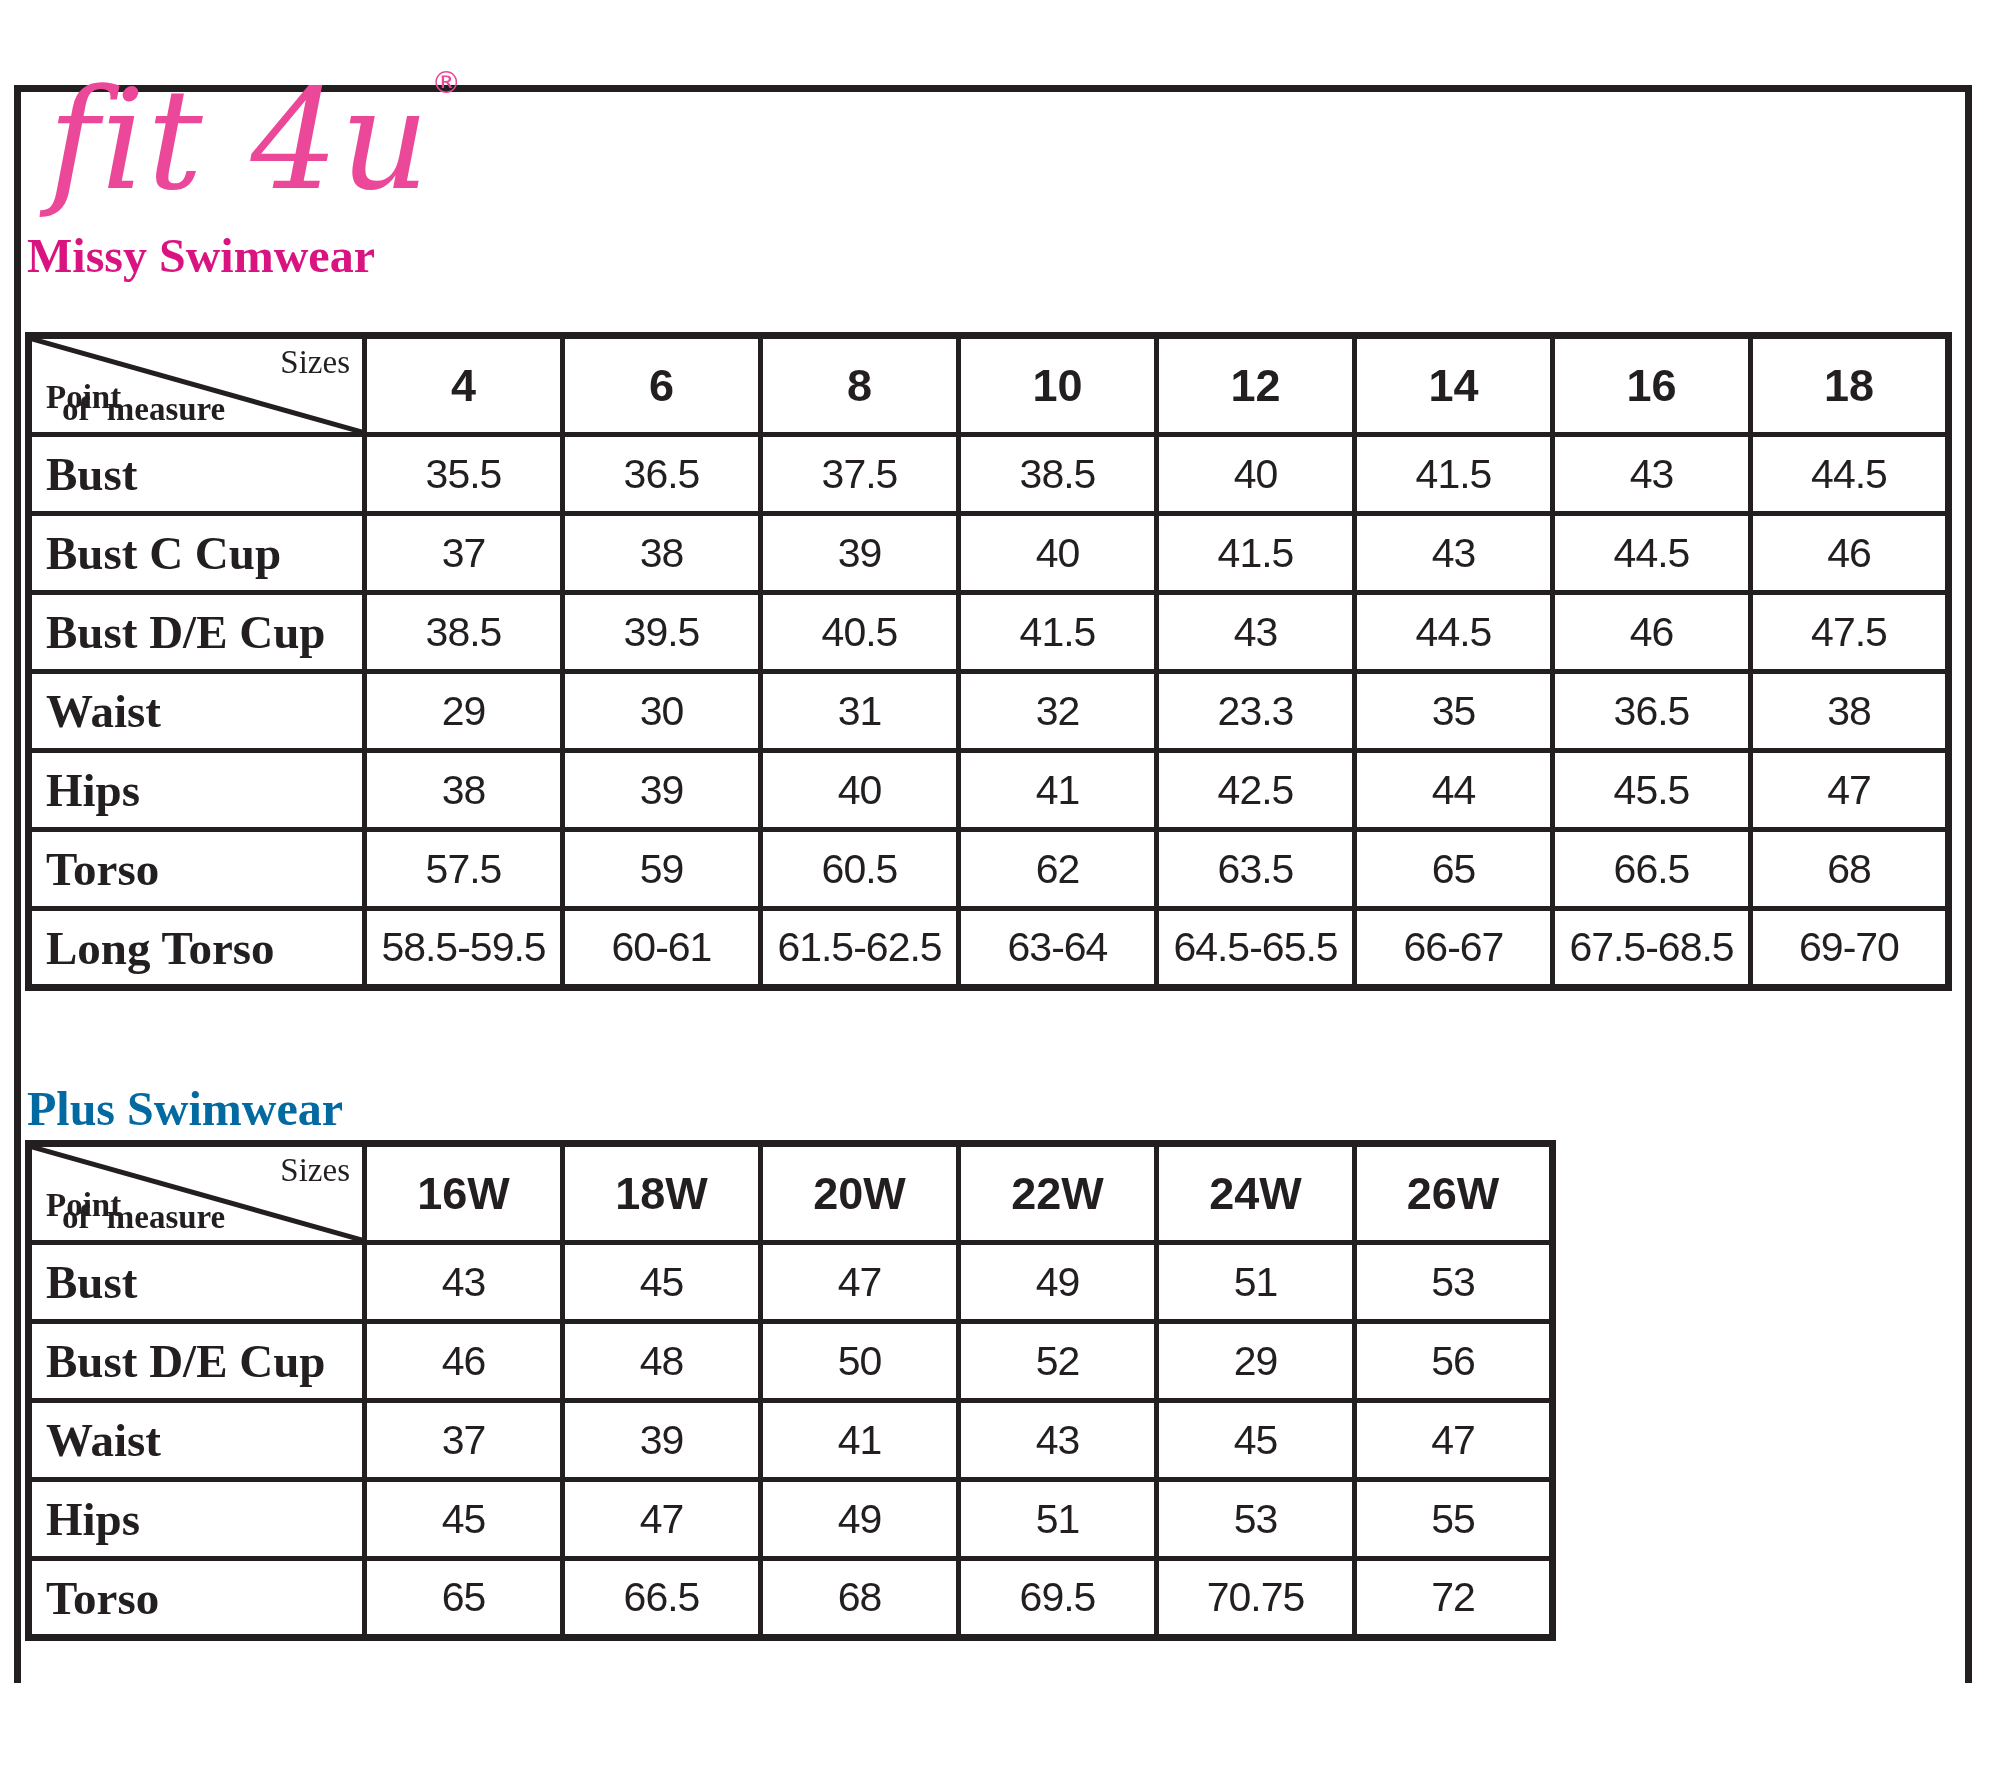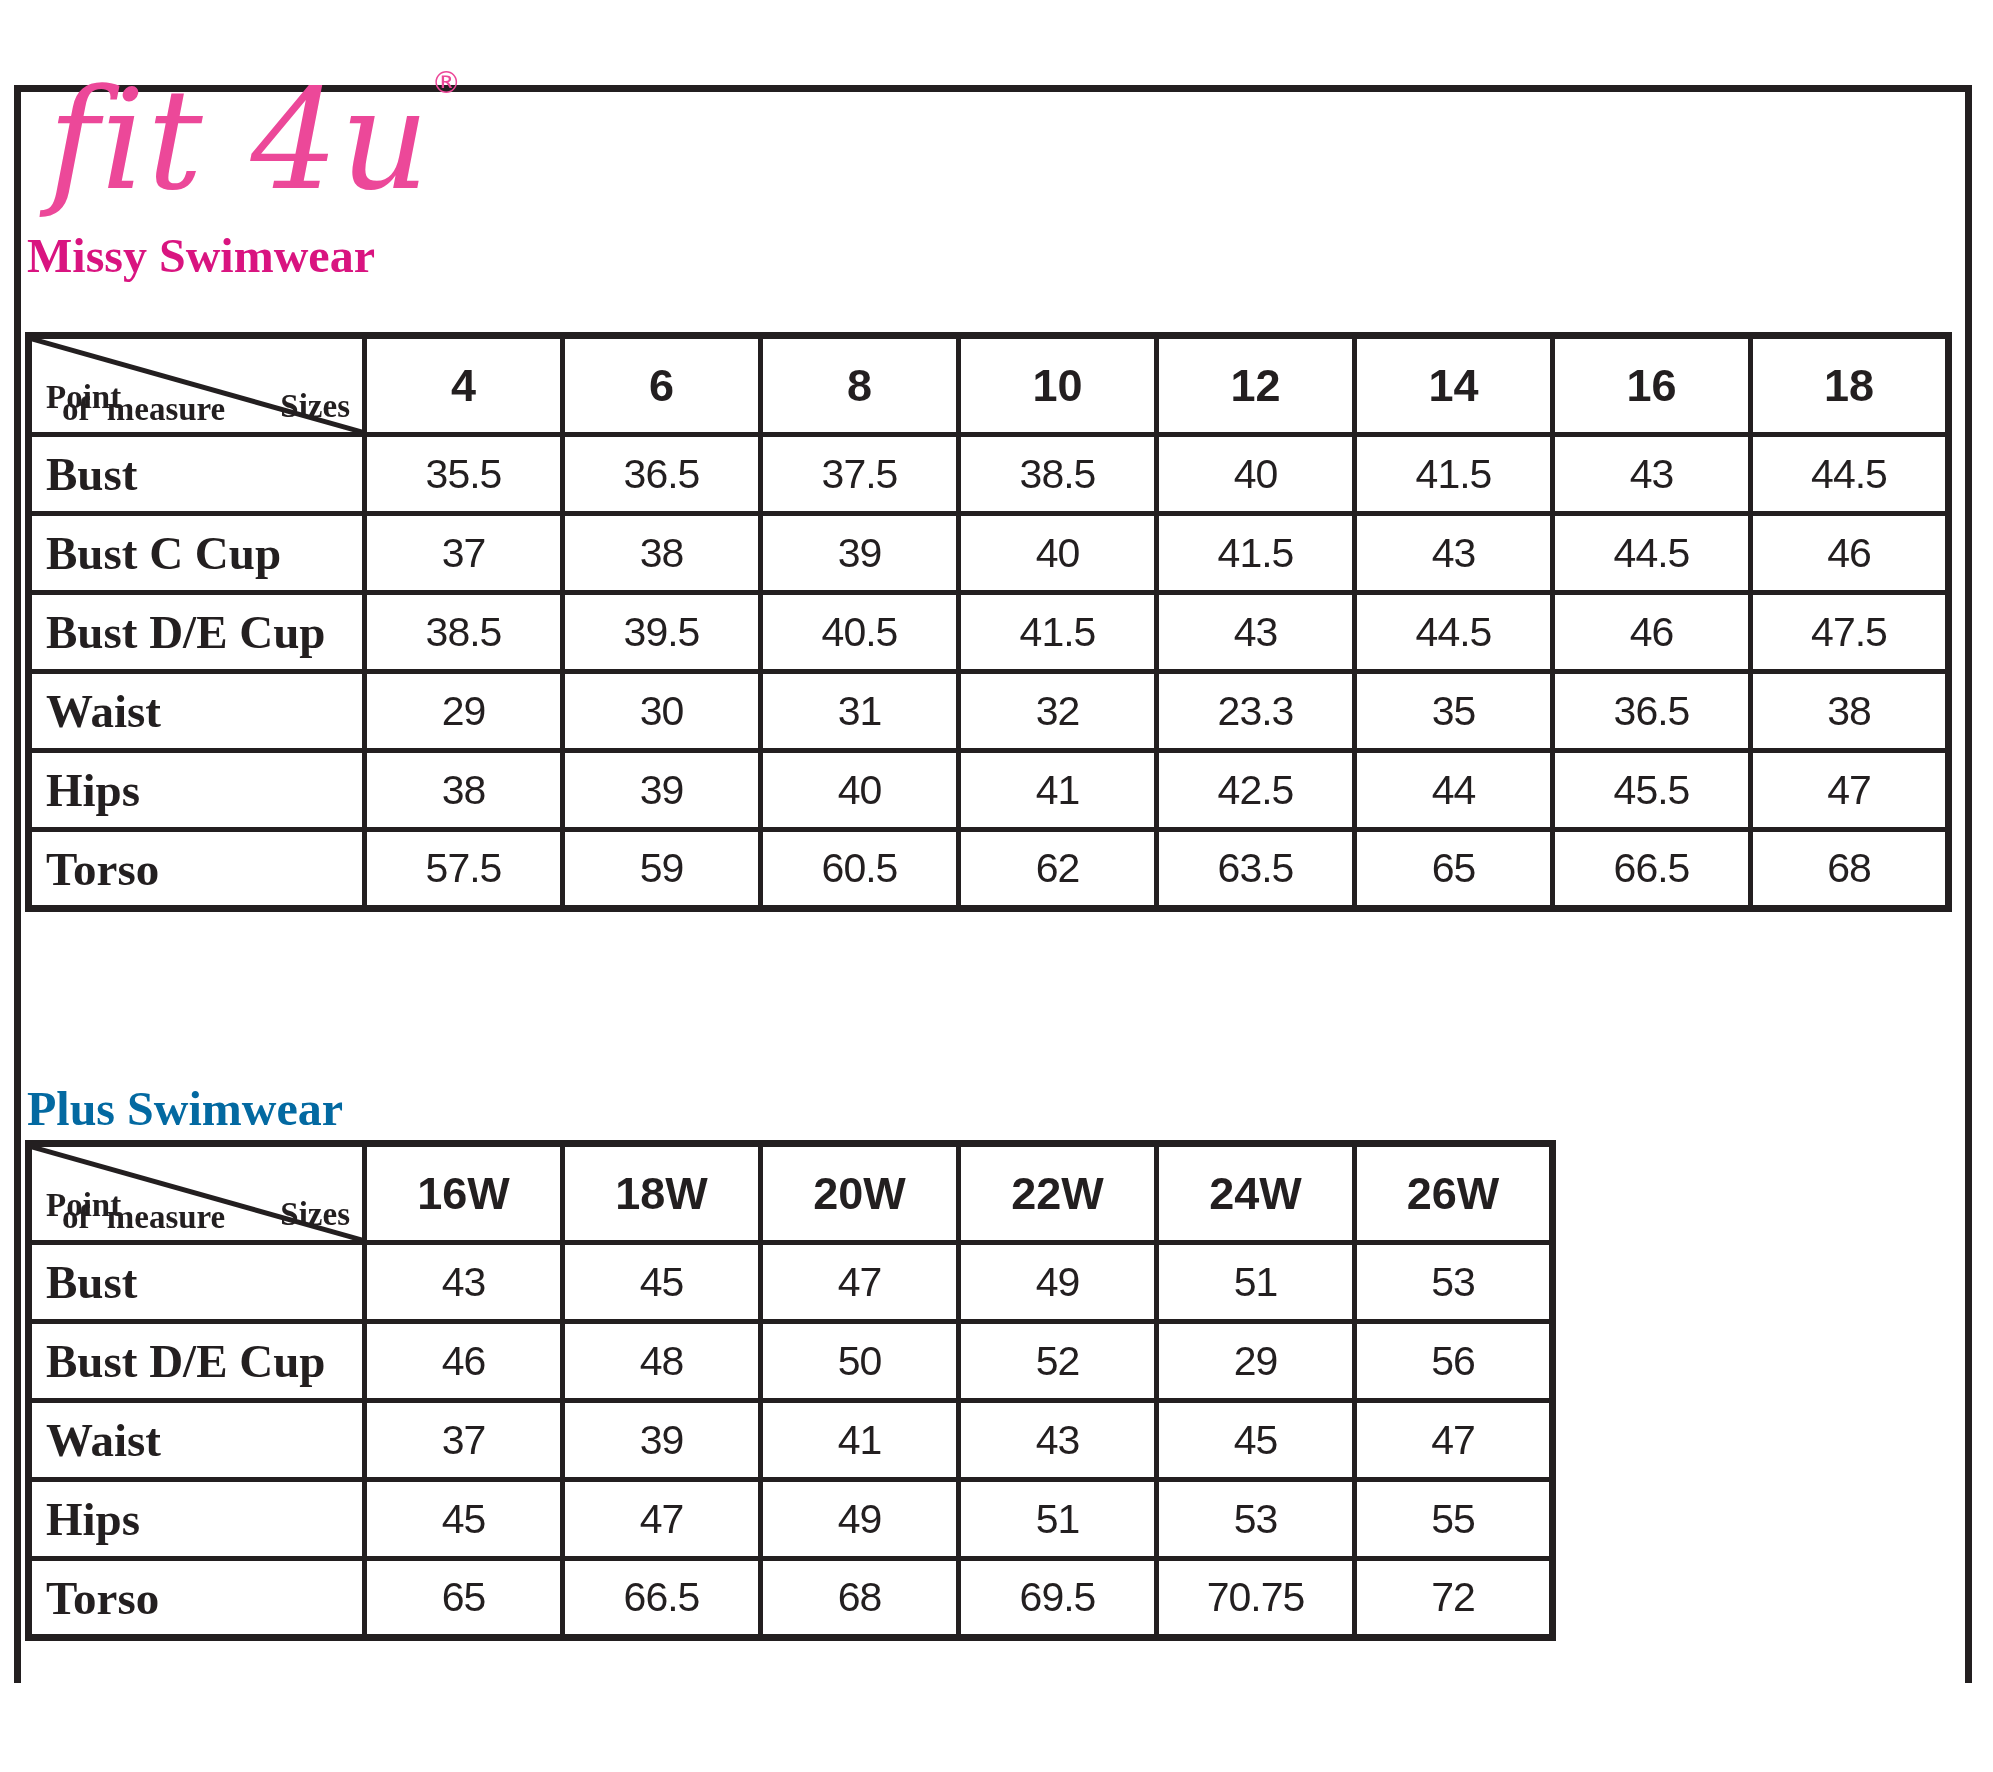--- a/index.html
+++ b/index.html
@@ -44,21 +44,21 @@
   table.size-chart th, table.size-chart td {
     border:5px solid #231f20; background:#ffffff;
   }
   th.corner-cell { position:relative; padding:0; height:99px; }
   .corner-svg { position:absolute; left:0; top:0; width:100%; height:100%; display:block; }
   .corner-label {
     position:absolute;
     font-family:"Liberation Serif", serif; font-size:33px; line-height:1.1;
     color:#231f20; white-space:nowrap;
   }
-  .corner-sizes { top:5px; right:12px; font-weight:bold;margin-top:44px; }
+  .corner-sizes { top:5px; right:12px; font-weight:normal; }
   .corner-point { left:14px; top:40px; }
   .corner-measure { left:14px; bottom:5px; word-spacing:9px;margin-left:16px; }
 
   th.size-cell {
     font-family:"Liberation Sans", sans-serif; font-weight:bold;
     font-size:45px; text-align:center; height:99px;
   }
   th.label-cell {
     font-family:"Liberation Serif", serif; font-weight:bold;
     font-size:47px; text-align:left; padding-left:14px; height:79px;
@@ -171,20 +171,31 @@
         <th class="label-cell">Torso</th>
         <td class="value-cell">57.5</td>
         <td class="value-cell">59</td>
         <td class="value-cell">60.5</td>
         <td class="value-cell">62</td>
         <td class="value-cell">63.5</td>
         <td class="value-cell">65</td>
         <td class="value-cell">66.5</td>
         <td class="value-cell">68</td>
       </tr>
+      <tr>
+        <th class="label-cell">Long Torso</th>
+        <td class="value-cell">58.5-59.5</td>
+        <td class="value-cell">60-61</td>
+        <td class="value-cell">61.5-62.5</td>
+        <td class="value-cell">63-64</td>
+        <td class="value-cell">64.5-65.5</td>
+        <td class="value-cell">66-67</td>
+        <td class="value-cell">67.5-68.5</td>
+        <td class="value-cell">69-70</td>
+      </tr>
     </tbody>
 </table>
 
 <h2 class="section-title title-plus" style="color: #0369a1;">Plus Swimwear</h2>
 
 <table class="size-chart table-plus">
   <colgroup>
       <col style="width: 336px;">
       <col style="width: 198px;">
       <col style="width: 198px;">

